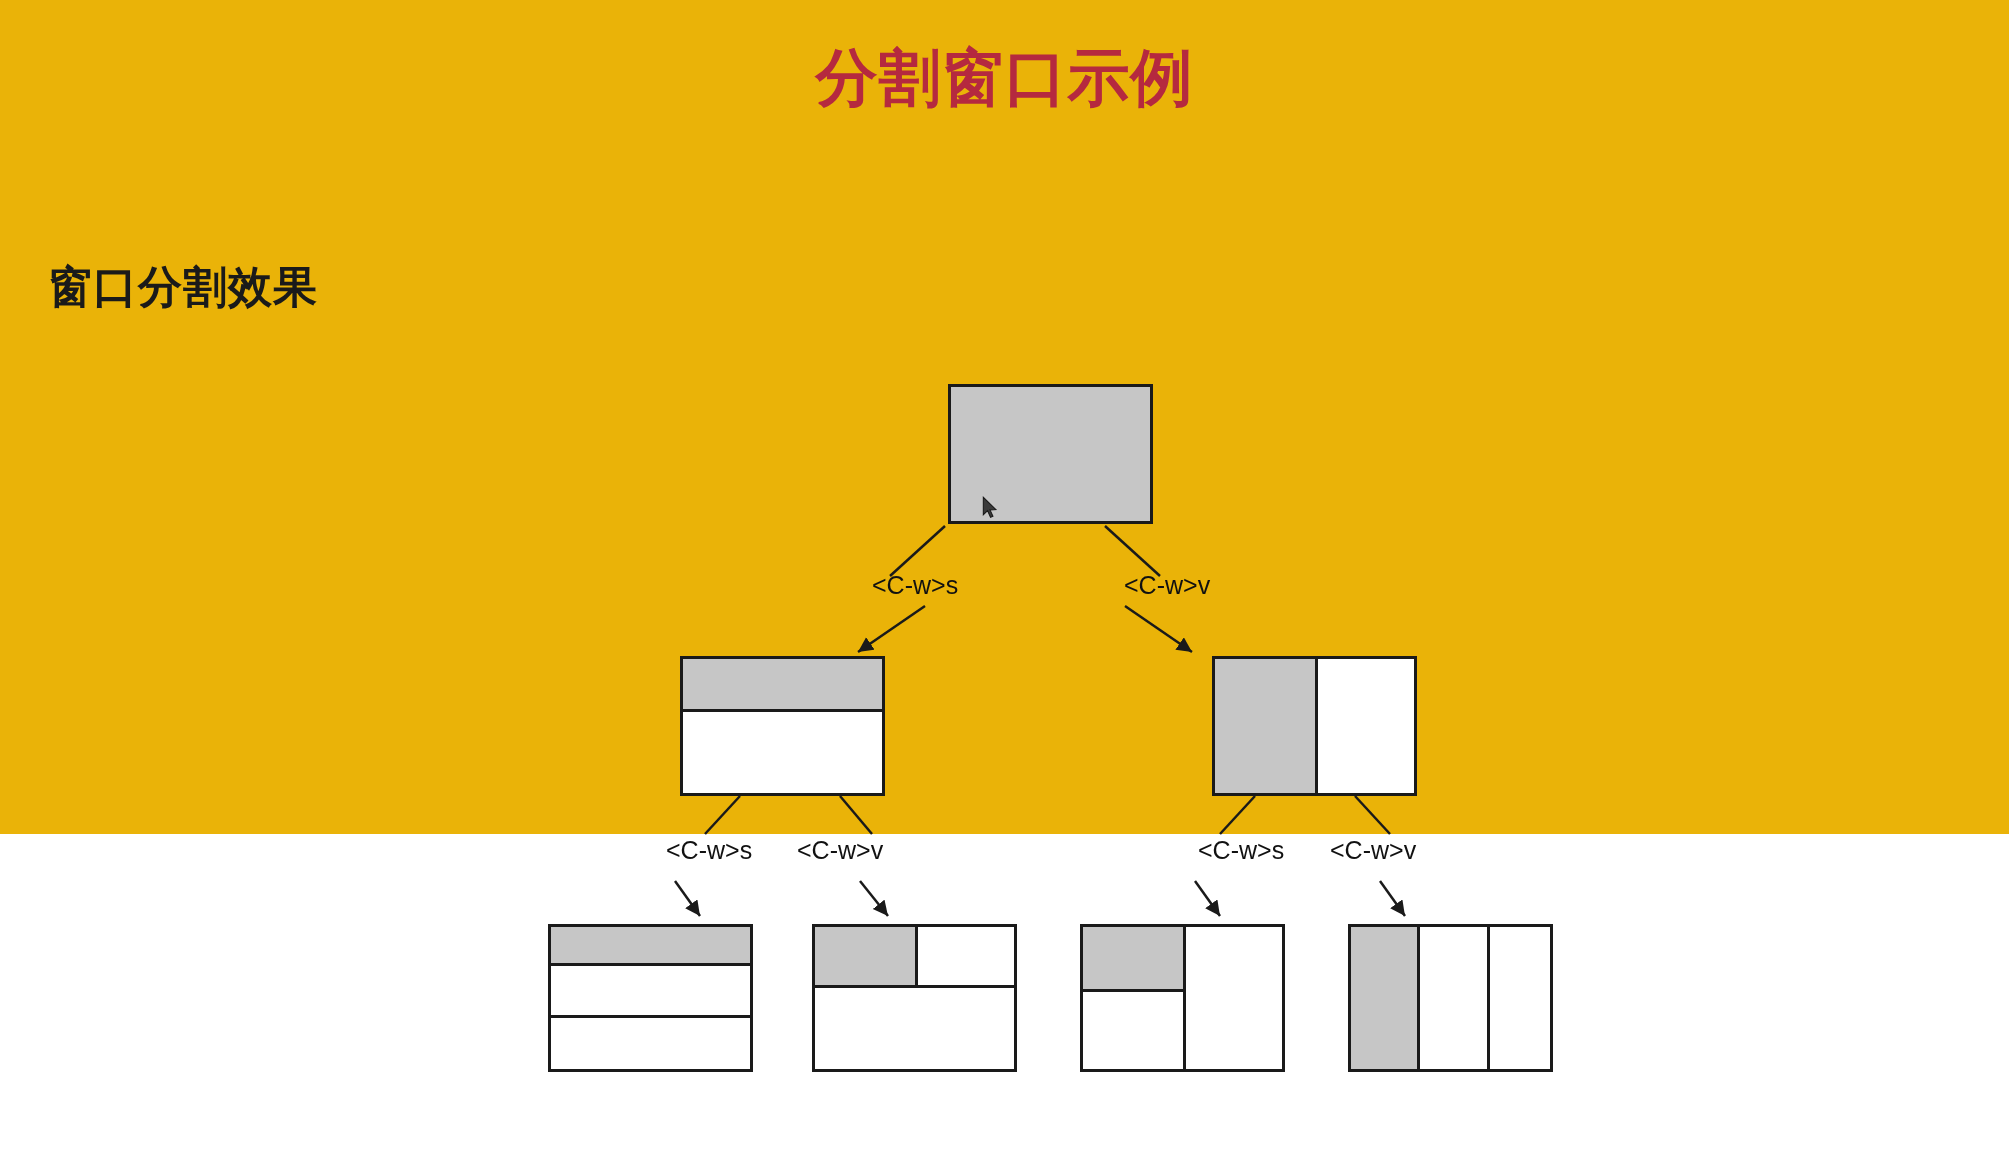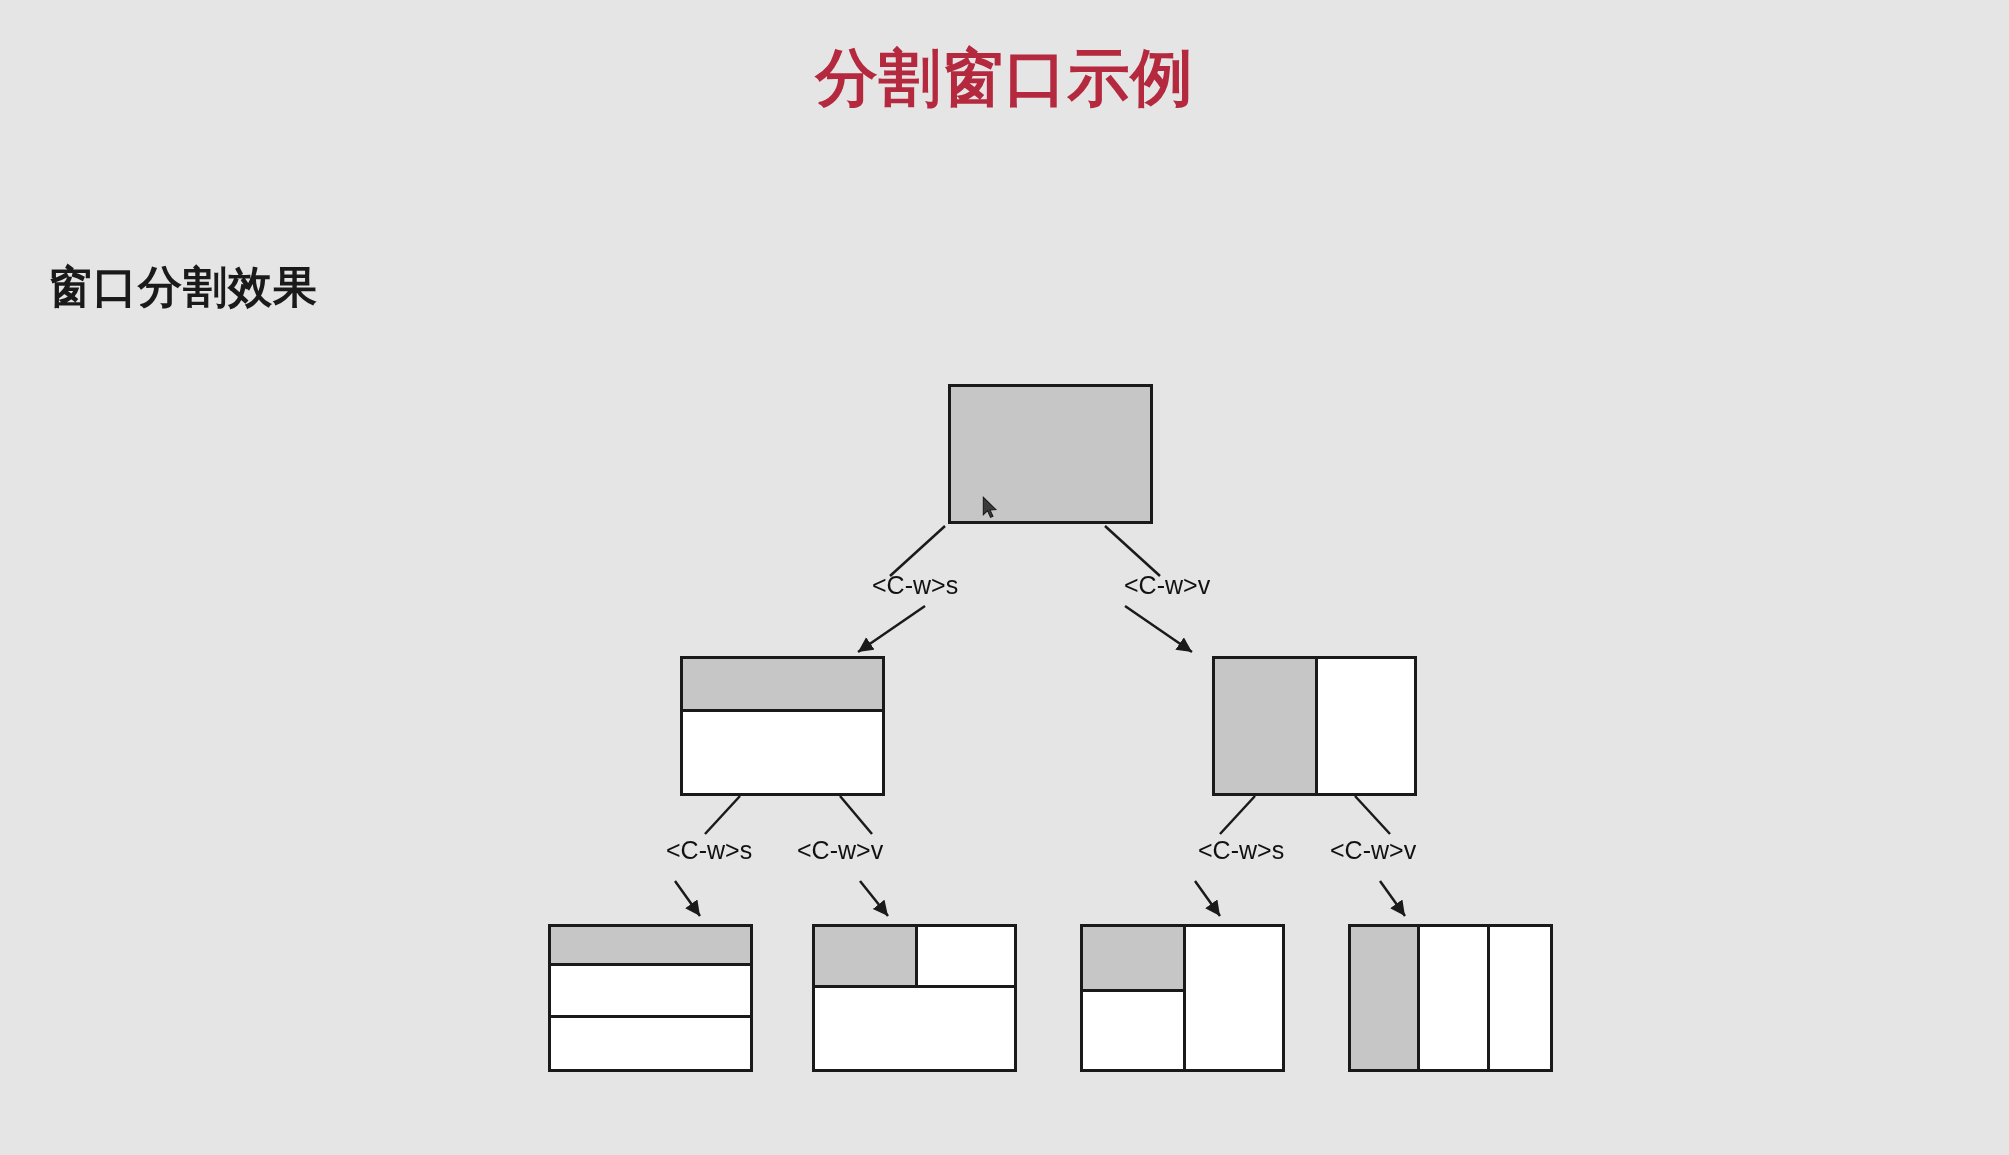--- a/index.html
+++ b/index.html
@@ -11,22 +11,22 @@
     width: 2009px;
     height: 1155px;
     font-family: "Liberation Sans", sans-serif;
     overflow: hidden;
     position: relative;
   }
   .slide {
     position: absolute;
     left: 0; top: 0;
     width: 2009px;
-    height: 1155px;
-    background: #e5e5e5;
+    height: 834px;
+    background: #eab308;
   }
   .slide-title {
     position: absolute;
     left: 0;
     top: 42px;
     width: 2009px;
     text-align: center;
     font-size: 62px;
     font-weight: bold;
     color: #b5293f;

